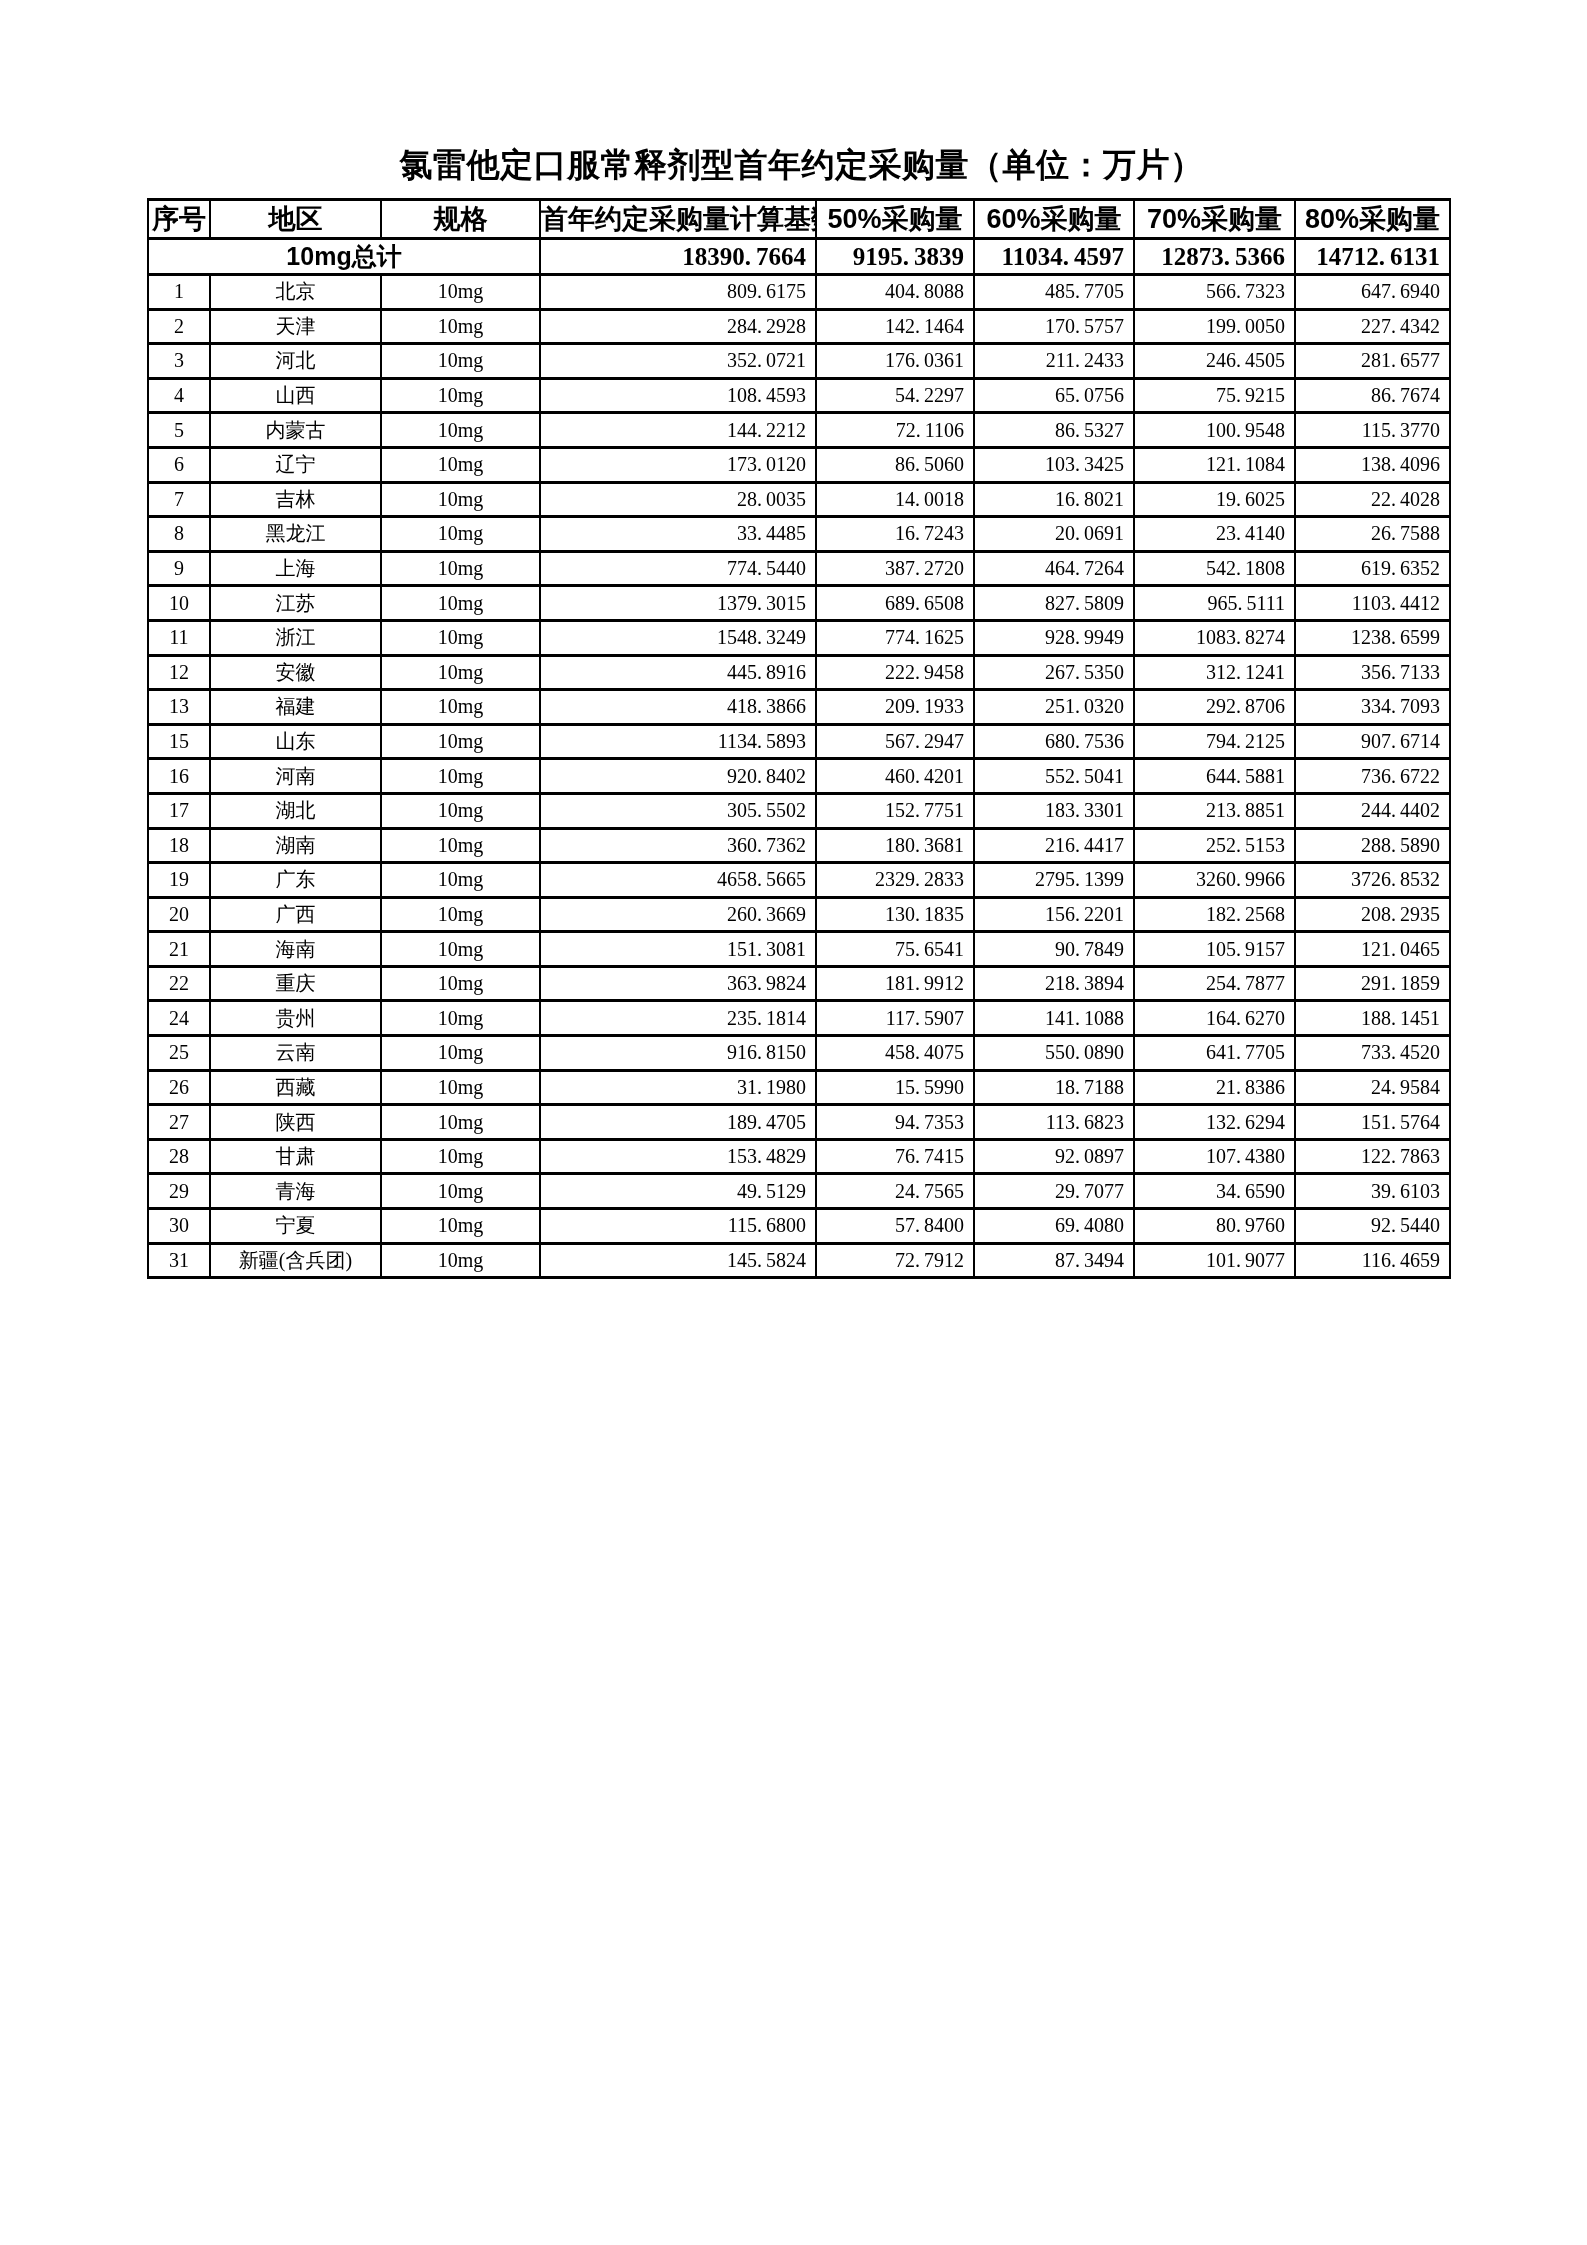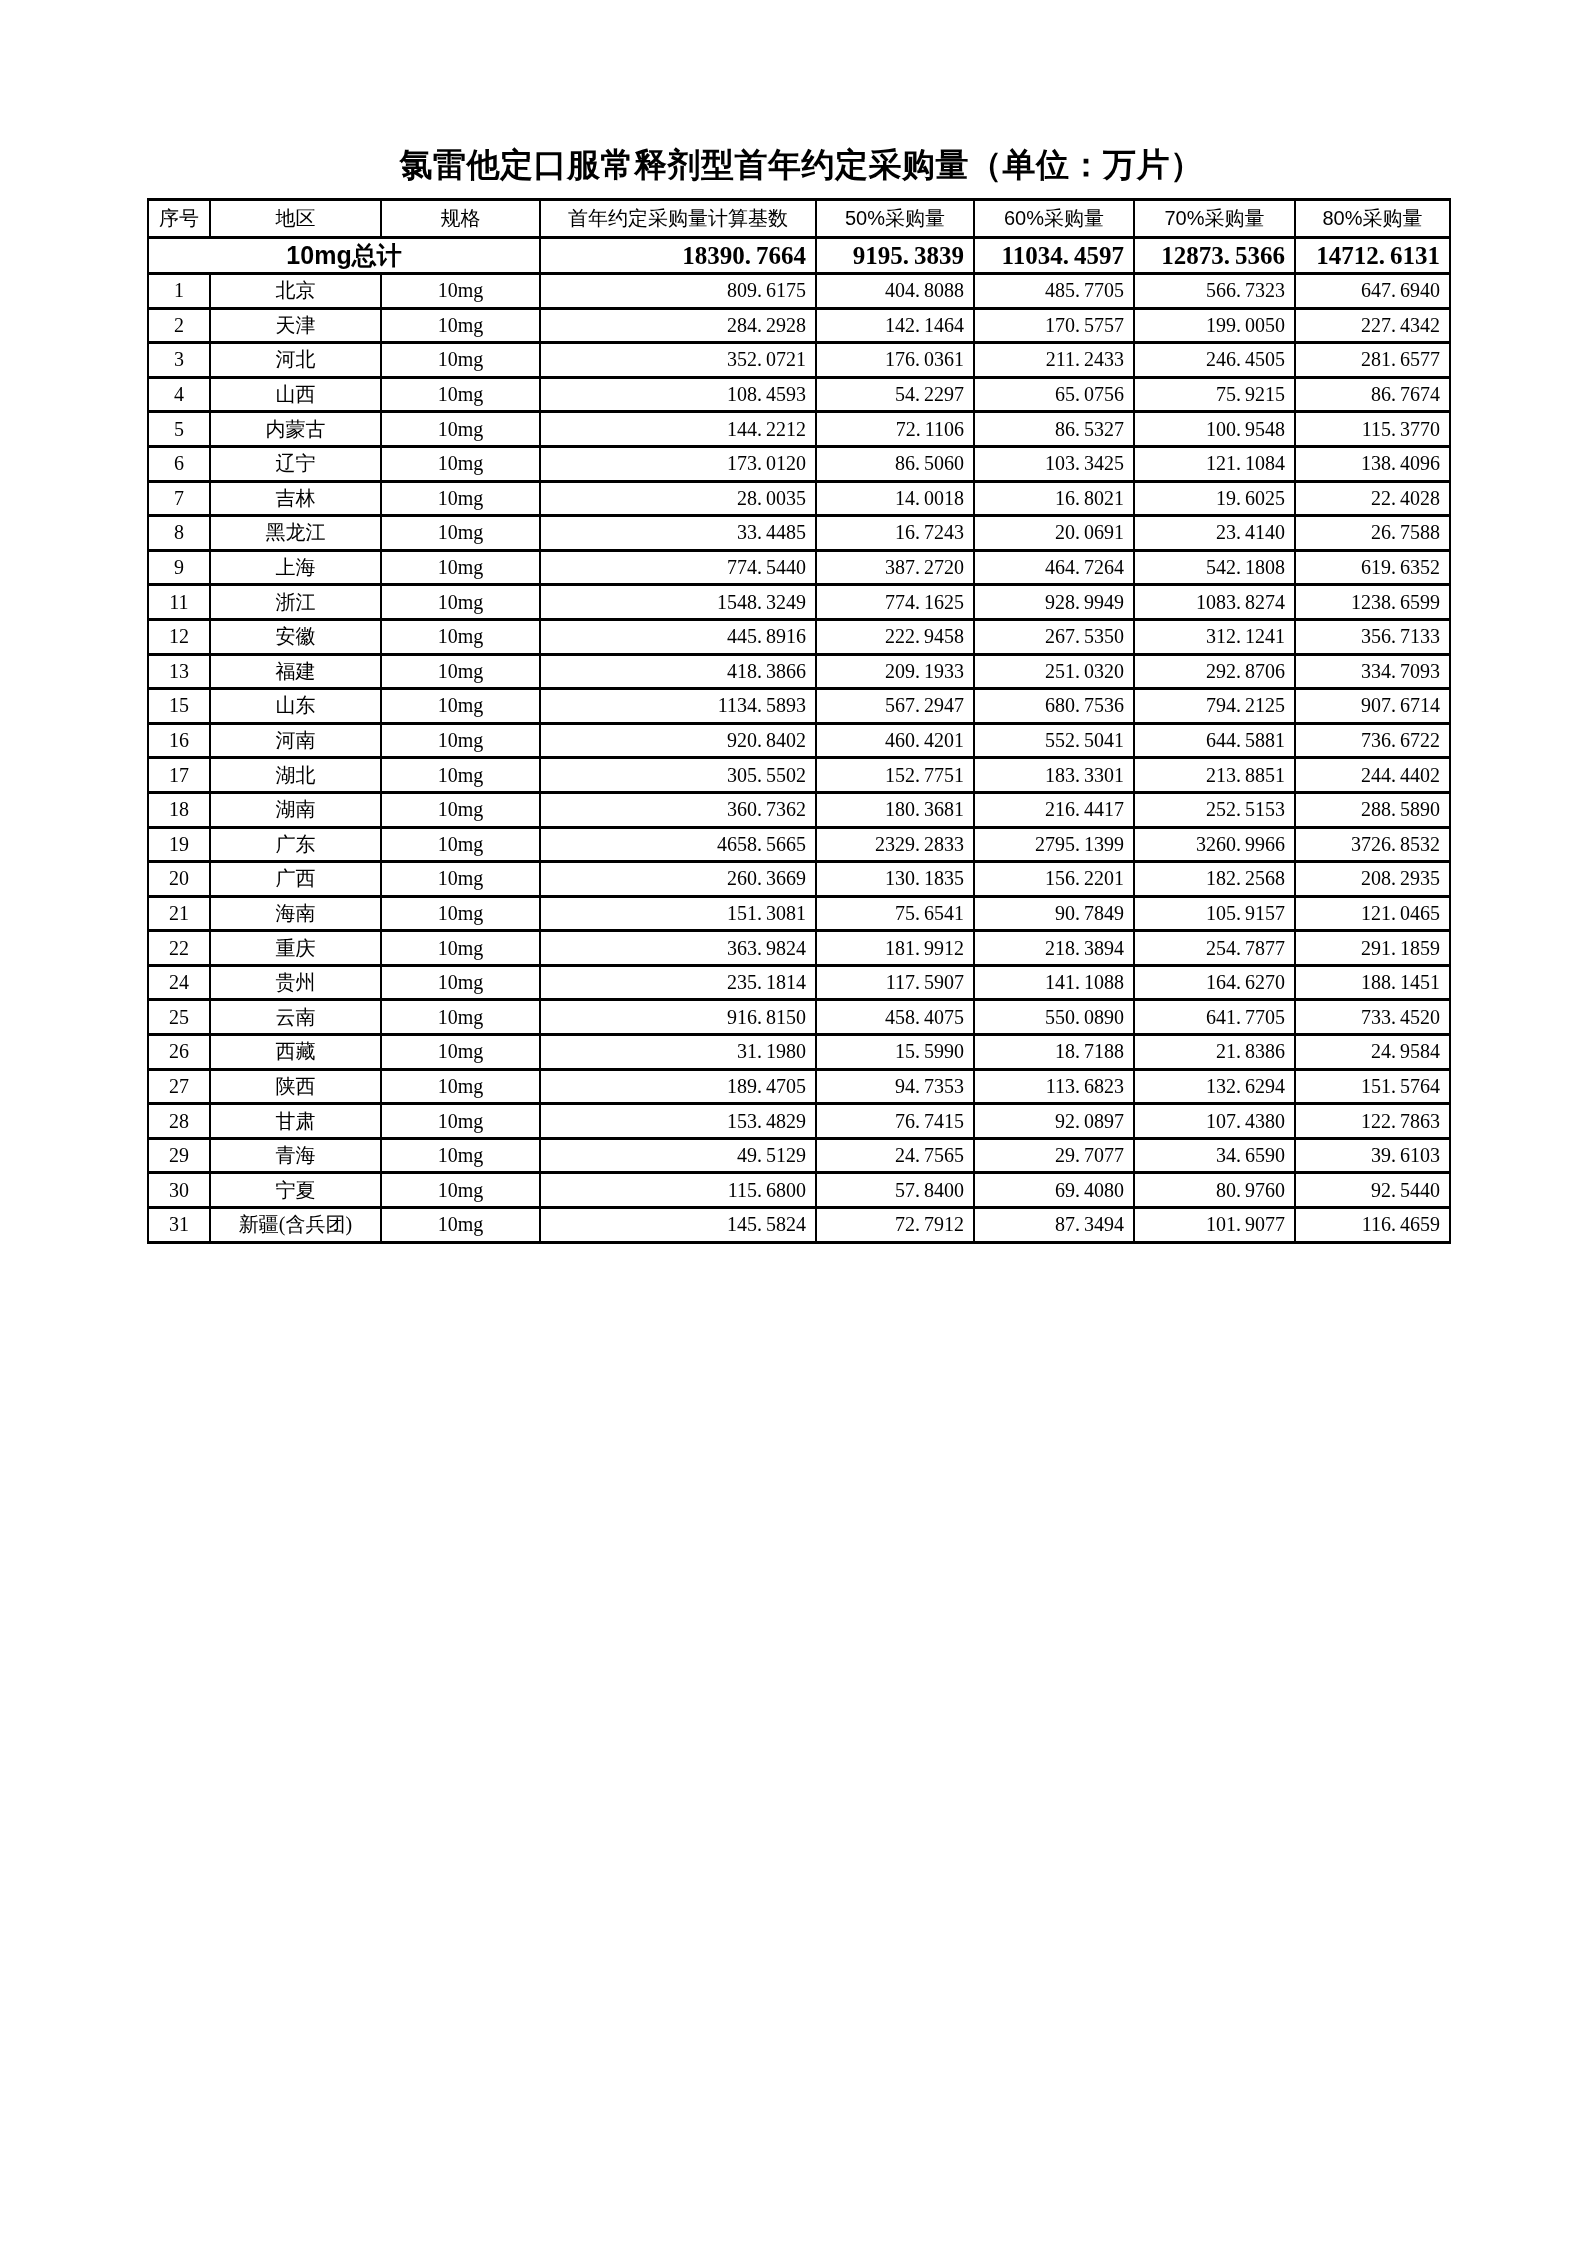--- a/index.html
+++ b/index.html
@@ -38,22 +38,22 @@
     border-top-width:3px;
     border-bottom-width:3px;
     padding:0;
     white-space:nowrap;
     overflow:hidden;
     vertical-align:middle;
   }
   thead tr{height:38px;}
   thead th{
     font-family:"Liberation Sans","DejaVu Sans",sans-serif;
-    font-weight:normal;
-    font-size:20px;
+    font-weight:bold;
+    font-size:27px;
   }
   tr.total-row{height:36px;}
   tr.total-row td{
     font-weight:bold;
     font-size:25px;
   }
   tr.total-row td.t-label{
     text-align:center;
     font-family:"Liberation Sans","DejaVu Sans",sans-serif;
   }
@@ -189,20 +189,30 @@
           <td class="c-seq">9</td>
           <td class="c-region">上海</td>
           <td class="c-spec">10mg</td>
           <td class="c-num">774. 5440</td>
           <td class="c-num">387. 2720</td>
           <td class="c-num">464. 7264</td>
           <td class="c-num">542. 1808</td>
           <td class="c-num">619. 6352</td>
         </tr>
         <tr class="data-row">
+          <td class="c-seq">10</td>
+          <td class="c-region">江苏</td>
+          <td class="c-spec">10mg</td>
+          <td class="c-num">1379. 3015</td>
+          <td class="c-num">689. 6508</td>
+          <td class="c-num">827. 5809</td>
+          <td class="c-num">965. 5111</td>
+          <td class="c-num">1103. 4412</td>
+        </tr>
+        <tr class="data-row">
           <td class="c-seq">11</td>
           <td class="c-region">浙江</td>
           <td class="c-spec">10mg</td>
           <td class="c-num">1548. 3249</td>
           <td class="c-num">774. 1625</td>
           <td class="c-num">928. 9949</td>
           <td class="c-num">1083. 8274</td>
           <td class="c-num">1238. 6599</td>
         </tr>
         <tr class="data-row">

